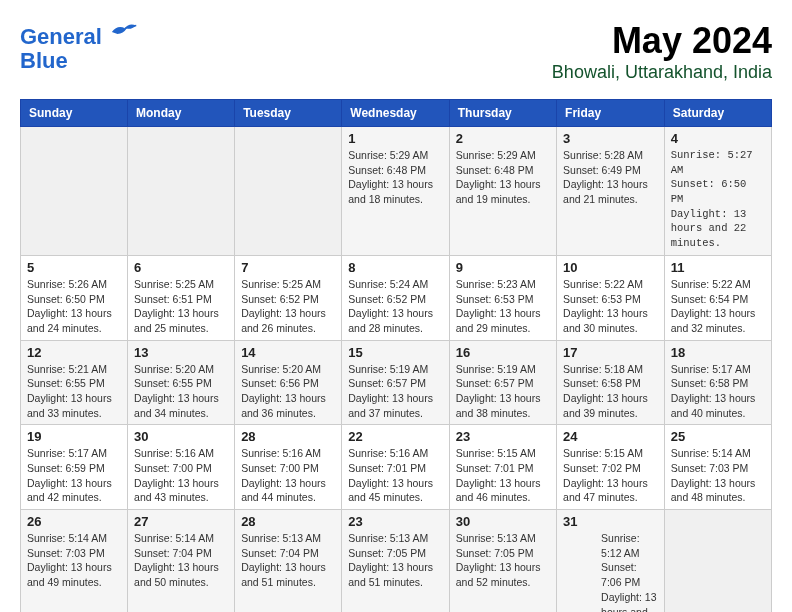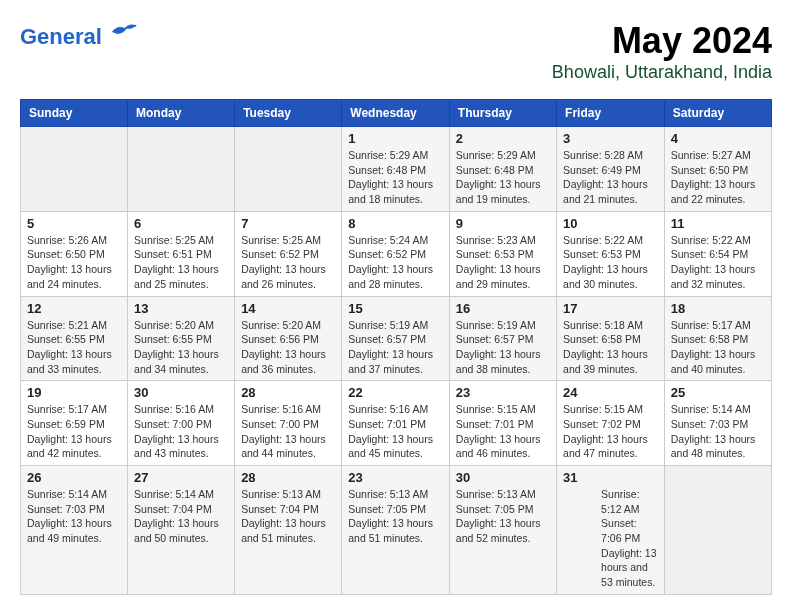--- a/index.html
+++ b/index.html
@@ -97,20 +97,21 @@
 <div class="header">
   <div class="logo">
     <div>
       <div class="logo-text">
         <span>General</span>
         <svg class="logo-bird" viewBox="0 0 32 24">
           <path d="M2,12 Q8,4 16,8 Q20,2 28,5 Q22,10 18,8 Q14,14 8,14 Z" fill="#2266cc"></path>
           <path d="M16,8 Q22,6 28,5" stroke="#2266cc" stroke-width="1.5" fill="none"></path>
         </svg>
       </div>
+      <div class="logo-text"><span style="color:#2266cc">Blue</span></div>
     </div>
   </div>
   <div class="title-block">
     <h1>May 2024</h1>
     <h2>Bhowali, Uttarakhand, India</h2>
   </div>
 </div>
 
 <table class="calendar">
   <thead>
@@ -142,21 +143,21 @@
 Daylight: 13 hours and 19 minutes.</div>
         </td>
         <td>
           <div class="day-number">3</div>
           <div class="day-info" style="white-space: pre-line;">Sunrise: 5:28 AM
 Sunset: 6:49 PM
 Daylight: 13 hours and 21 minutes.</div>
         </td>
         <td>
           <div class="day-number">4</div>
-          <div class="day-info" style="white-space: pre-line;">Sunrise: 5:27 AM
+          <div class="day-info" style="white-space: pre-line; font-family: Liberation Mono, monospace;">Sunrise: 5:27 AM
 Sunset: 6:50 PM
 Daylight: 13 hours and 22 minutes.</div>
         </td>
       </tr>
       <tr>
         <td>
           <div class="day-number">5</div>
           <div class="day-info" style="white-space: pre-line;">Sunrise: 5:26 AM
 Sunset: 6:50 PM
 Daylight: 13 hours and 24 minutes.</div>

